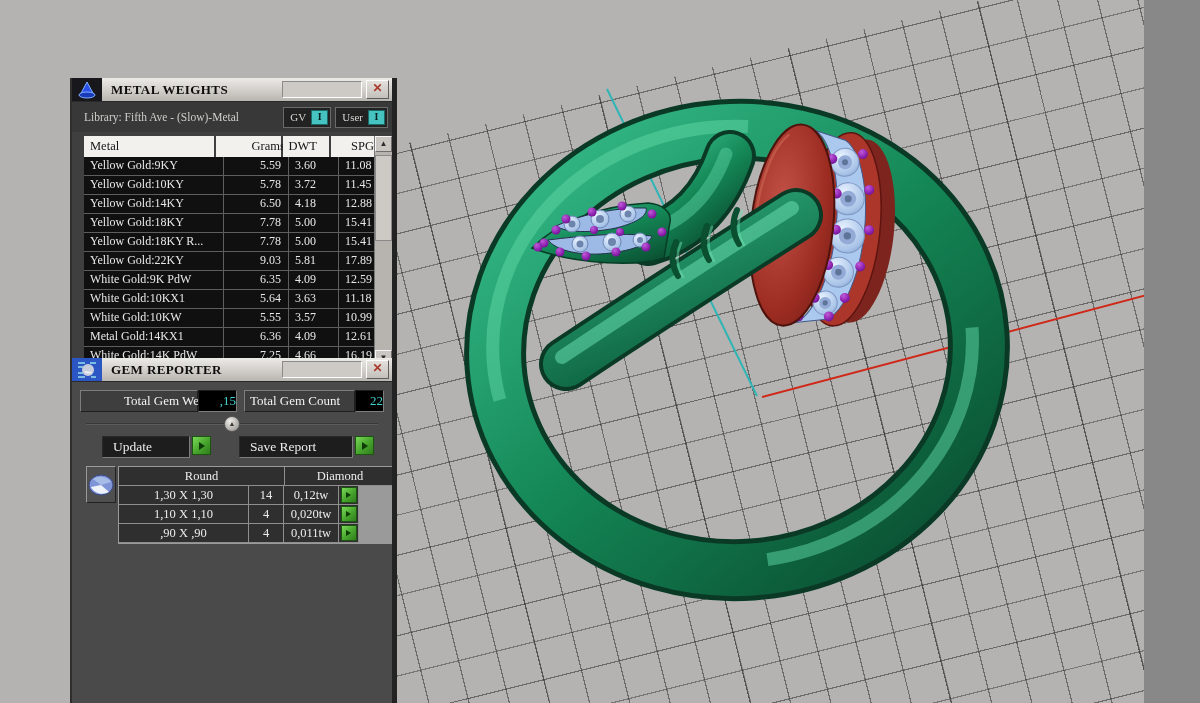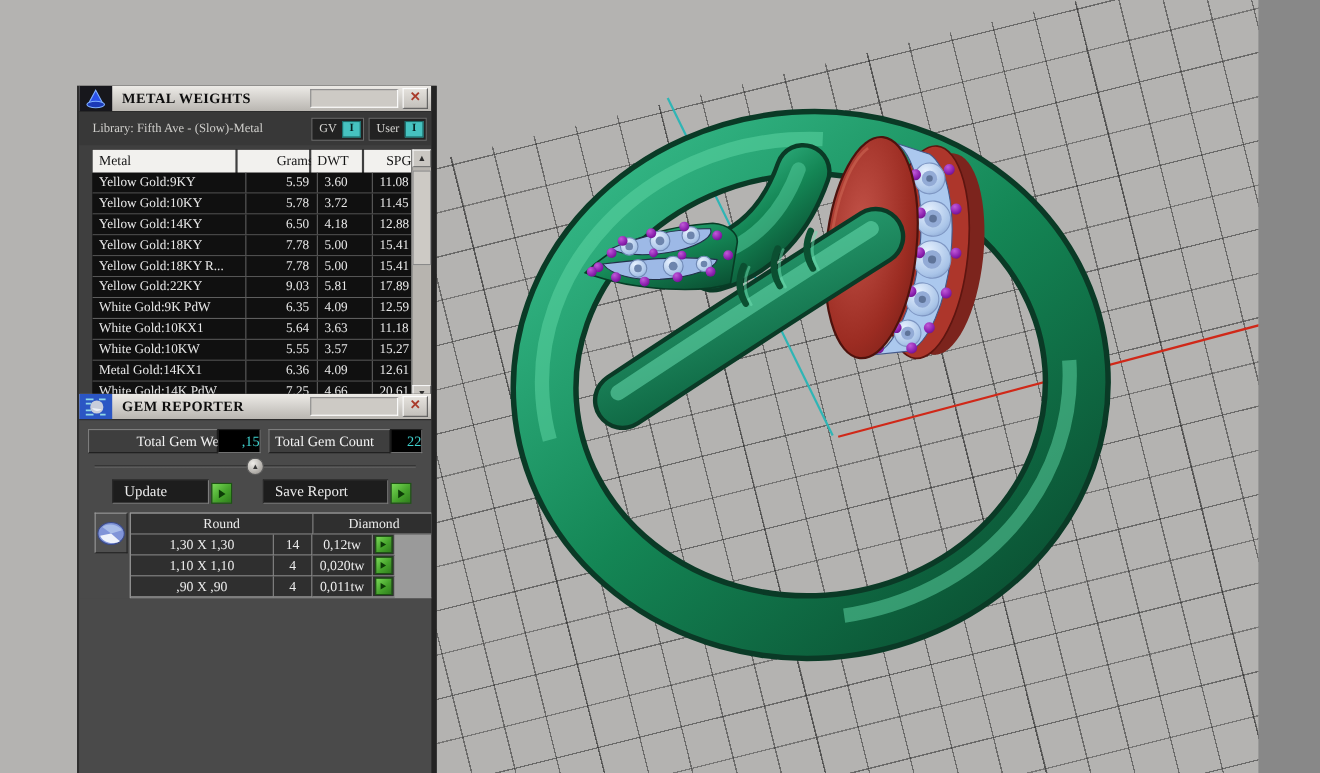--- a/index.html
+++ b/index.html
@@ -68,21 +68,21 @@
     color:#3fd2cf;font-size:13px;line-height:20px;text-align:right;box-sizing:border-box;}
   #tot-weight-label{width:118px;padding-left:43px;} #tot-weight-value{width:39px;margin-right:7px;}
   #tot-count-label{width:111px;}  #tot-count-value{flex:1;}
   #divider-row{position:relative;height:16px;margin:4px 14px 0 14px;flex:0 0 auto;}
   #divider-row .dv-line{position:absolute;left:0;right:0;top:7px;height:2px;
     background:linear-gradient(#262626,#6d6d6d);}
   #divider-handle{position:absolute;left:50%;top:0;width:16px;height:16px;margin-left:-8px;
     border-radius:50%;background:radial-gradient(circle at 35% 30%,#efede9,#b5b2ad 60%,#8f8c88);
     border:1px solid #5a5a5a;box-sizing:border-box;cursor:pointer;
     color:#3a3a3a;font-size:7px;text-align:center;line-height:14px;}
-  #buttons-row{display:flex;margin:4px 0 0 30px;height:22px;flex:0 0 auto;align-items:flex-end;}
+  #buttons-row{display:flex;margin:4px 0 0 30px;height:22px;flex:0 0 auto;align-items:flex-start;}
   .cmd-field{background:#1d1d1d;border:1px solid;border-color:#2a2a2a #7d7d7d #7d7d7d #2a2a2a;
     color:#ececec;font-size:13.5px;line-height:20px;padding:0 10px;box-sizing:border-box;cursor:pointer;}
   #update-field{width:88px;} #save-field{width:114px;margin-left:28px;}
   .green-btn{width:19px;height:19px;margin-left:2px;flex:0 0 auto;
     background:linear-gradient(135deg,#79d957,#46a32c 55%,#2f7d1c);
     border:1px solid #1c5412;box-sizing:border-box;cursor:pointer;
     display:flex;align-items:center;justify-content:center;}
   .green-btn .tri{width:0;height:0;border-left:6px solid #0d3c07;
     border-top:4px solid transparent;border-bottom:4px solid transparent;}
   #gemtable-row{display:flex;margin:8px 0 0 14px;flex:0 0 auto;align-items:flex-start;}
@@ -330,33 +330,33 @@
               <div class="mrow">
                 <div class="mcell c-metal">White Gold:10KX1</div>
                 <div class="mcell c-grams">5.64</div>
                 <div class="mcell c-dwt">3.63</div>
                 <div class="mcell c-spg">11.18</div>
               </div>
               <div class="mrow">
                 <div class="mcell c-metal">White Gold:10KW</div>
                 <div class="mcell c-grams">5.55</div>
                 <div class="mcell c-dwt">3.57</div>
-                <div class="mcell c-spg">15.27</div>
+                <div class="mcell c-spg">10.99</div>
               </div>
               <div class="mrow">
                 <div class="mcell c-metal">Metal Gold:14KX1</div>
                 <div class="mcell c-grams">6.36</div>
                 <div class="mcell c-dwt">4.09</div>
                 <div class="mcell c-spg">12.61</div>
               </div>
               <div class="mrow">
                 <div class="mcell c-metal">White Gold:14K PdW</div>
                 <div class="mcell c-grams">7.25</div>
                 <div class="mcell c-dwt">4.66</div>
-                <div class="mcell c-spg">20.61</div>
+                <div class="mcell c-spg">16.19</div>
               </div>
             </div>
         </div>
         <div id="metal-scroll">
           <div class="sc-btn">▲</div>
           <div id="sc-thumb"></div>
           <div id="sc-track-fill"></div>
           <div class="sc-btn">▼</div>
         </div>
       </div>

